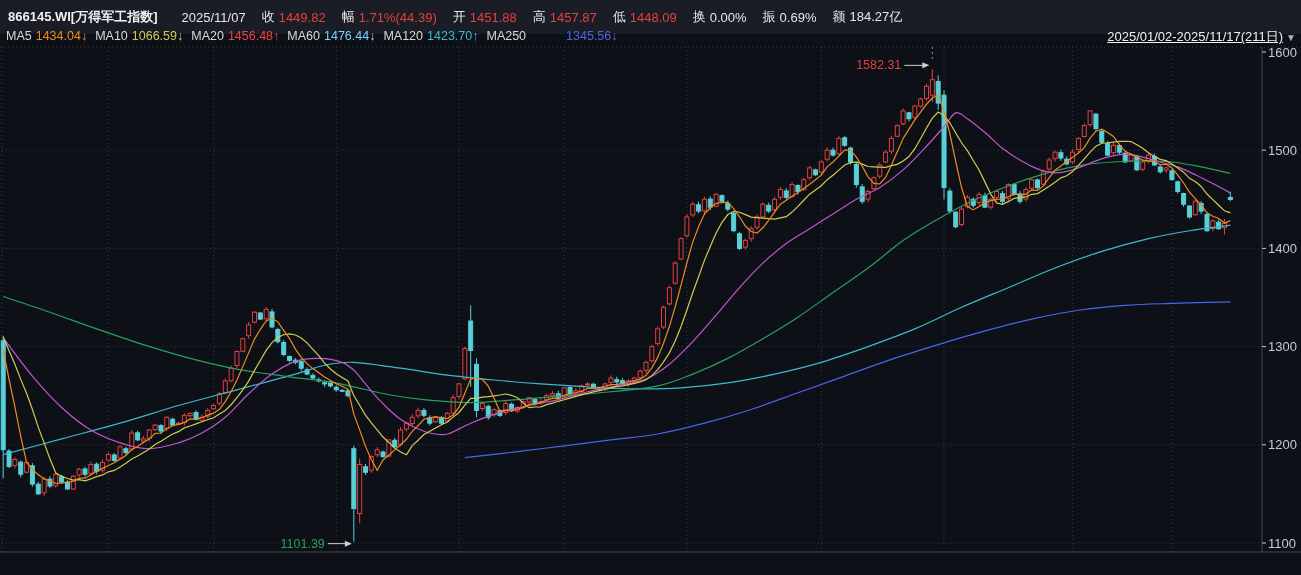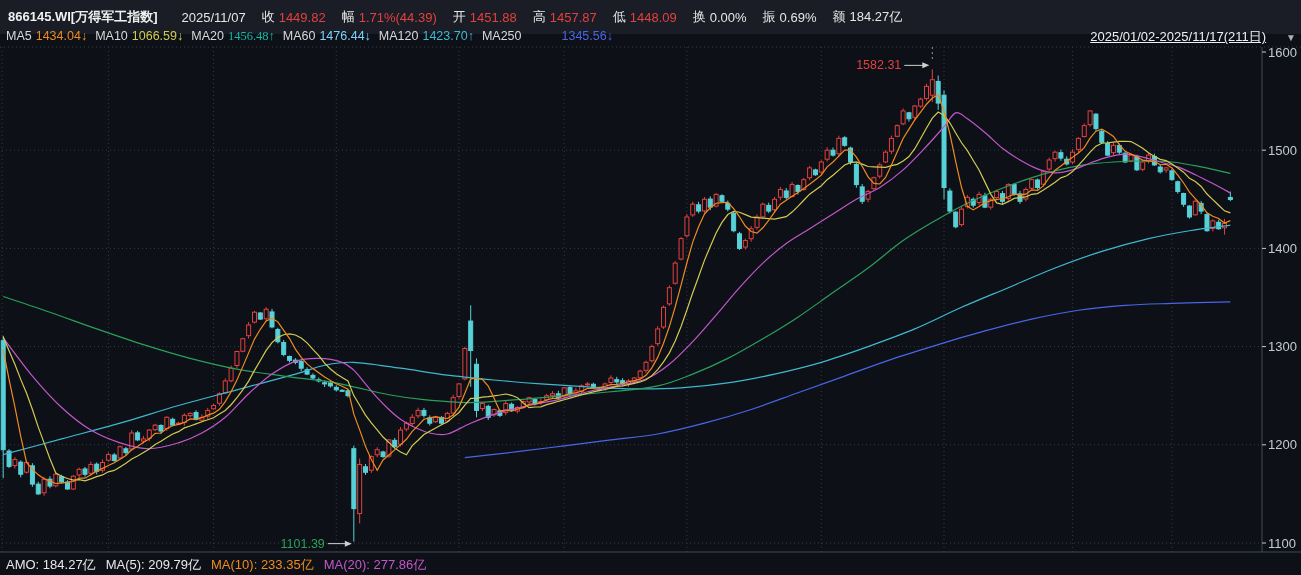--- a/index.html
+++ b/index.html
@@ -12,21 +12,21 @@
   .topbar .qdate{margin-left:24px;}
   .topbar .fld{margin-left:16px;display:flex;align-items:center;}
   .topbar .lbl{color:#e6e6e6;margin-right:4px;}
   .topbar .val-up{color:#e2413f;}
   .topbar .val-flat{color:#e6e6e6;}
   .mabar{position:absolute;left:0;top:26px;height:20px;z-index:3;display:flex;align-items:center;
     font-size:12.5px;color:#d9d9d9;white-space:nowrap;}
   .mabar .item{margin-left:8px;display:flex;align-items:center;}
   .mabar .item:first-child{margin-left:6px;}
   .mabar .mlbl{margin-right:4px;}
-  .range{position:absolute;top:28px;right:5px;z-index:4;display:flex;align-items:center;cursor:pointer;gap:17px;}
+  .range{position:absolute;top:28px;right:5px;z-index:4;display:flex;align-items:center;cursor:pointer;}
   .range-text{font-size:13px;color:#f0f0f0;text-decoration:underline;}
   .range-caret{font-size:10px;color:#a9aeb8;margin-left:3px;}
   .footer{position:absolute;left:0;top:554px;width:1301px;height:21px;background:#0d1017;z-index:3;
     display:flex;align-items:center;font-size:13px;white-space:nowrap;}
   .footer .fitem{margin-left:10px;}
   .footer .fitem:first-child{margin-left:6px;}
   .chart-wrap{position:absolute;left:0;top:0;width:1089px;height:575px;z-index:1;}
 </style>
 </head>
 <body>
@@ -553,40 +553,34 @@
     <span class="item">
         <span class="mlbl">MA5</span>
         <span style="color: rgb(239, 139, 31);"><span>1434.04</span><span>↓</span></span>
       </span>
     <span class="item">
         <span class="mlbl">MA10</span>
         <span style="color: rgb(210, 203, 82);"><span>1066.59</span><span>↓</span></span>
       </span>
     <span class="item">
         <span class="mlbl">MA20</span>
-        <span style="color: #14b8a6; font-family: Liberation Serif, serif;"><span>1456.48</span><span>↑</span></span>
+        <span style="color: #ef4444;"><span>1456.48</span><span>↑</span></span>
       </span>
     <span class="item">
         <span class="mlbl">MA60</span>
         <span style="color: #7dd3fc;"><span>1476.44</span><span>↓</span></span>
       </span>
     <span class="item">
         <span class="mlbl">MA120</span>
         <span style="color: rgb(63, 185, 206);"><span>1423.70</span><span>↑</span></span>
       </span>
     <span class="item">
         <span class="mlbl">MA250</span>
         <span style="color: rgb(74, 102, 232); margin-left: 36px;"><span>1345.56</span><span>↓</span></span>
       </span>
   </div>
 
   <div class="range">
     <span class="range-text">2025/01/02-2025/11/17(211日)</span>
     <span class="range-caret">▼</span>
   </div>
 
-  <div class="footer">
-    <span class="fitem" style="color: rgb(232, 232, 232);"><span>AMO:</span> <span>184.27亿</span></span>
-    <span class="fitem" style="color: rgb(232, 232, 232);"><span>MA(5):</span> <span>209.79亿</span></span>
-    <span class="fitem" style="color: rgb(239, 139, 31);"><span>MA(10):</span> <span>233.35亿</span></span>
-    <span class="fitem" style="color: rgb(194, 87, 201);"><span>MA(20):</span> <span>277.86亿</span></span>
-  </div>
 </div>
 
 </body></html>

